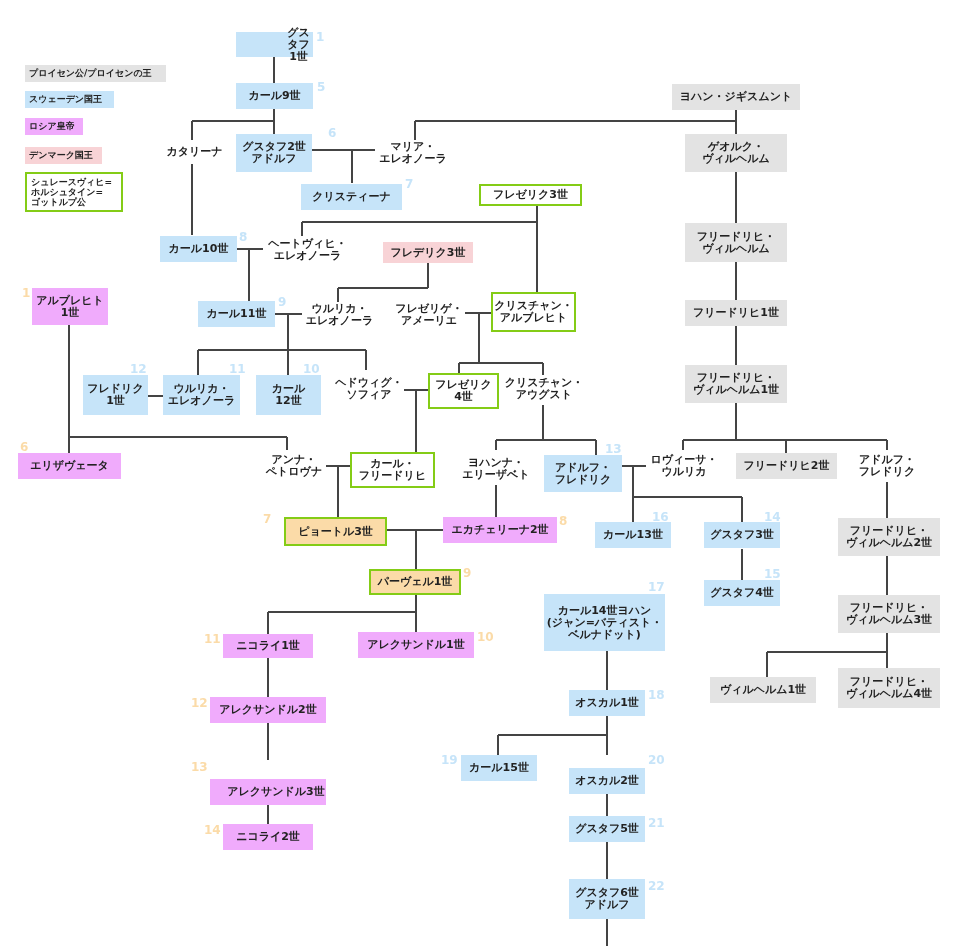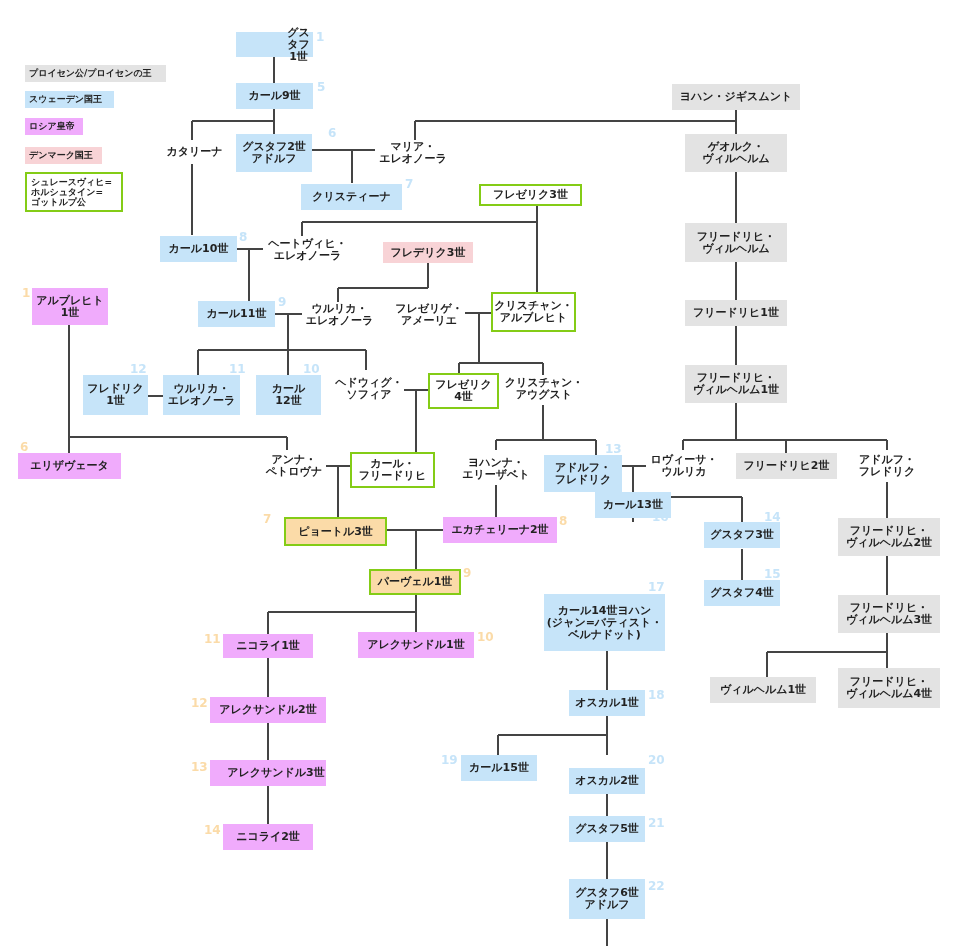--- a/index.html
+++ b/index.html
@@ -205,21 +205,21 @@
 <div class="node prussia" style="left:736px;top:453px;width:101px;height:26px;">フリードリヒ2世</div>
 <div class="node spouse" style="left:850px;top:452px;width:74px;height:28px;">アドルフ・
 フレドリク</div>
 
 <div class="node russia holstein" style="left:284px;top:517px;width:103px;height:29px;">ピョートル3世</div>
 <span class="num ru" style="left:263px;top:512px;">7</span>
 
 <div class="node russia" style="left:443px;top:517px;width:114px;height:26px;">エカチェリーナ2世</div>
 <span class="num ru" style="left:559px;top:514px;">8</span>
 
-<div class="node sweden" style="left:595px;top:492px;width:76px;height:26px;">カール13世</div>
+<div class="node sweden" style="left:595px;top:522px;width:76px;height:26px;">カール13世</div>
 <span class="num sw" style="left:652px;top:510px;">16</span>
 
 <div class="node sweden" style="left:704px;top:522px;width:76px;height:26px;">グスタフ3世</div>
 <span class="num sw" style="left:764px;top:510px;">14</span>
 
 <div class="node sweden" style="left:704px;top:580px;width:76px;height:26px;">グスタフ4世</div>
 <span class="num sw" style="left:764px;top:567px;">15</span>
 
 <div class="node prussia" style="left:838px;top:518px;width:102px;height:38px;">フリードリヒ・
 ヴィルヘルム2世</div>
@@ -231,21 +231,21 @@
 
 <div class="node russia" style="left:223px;top:634px;width:90px;height:24px;">ニコライ1世</div>
 <span class="num ru" style="left:204px;top:632px;">11</span>
 
 <div class="node russia" style="left:358px;top:632px;width:116px;height:26px;">アレクサンドル1世</div>
 <span class="num ru" style="left:477px;top:630px;">10</span>
 
 <div class="node russia" style="left:210px;top:697px;width:116px;height:26px;">アレクサンドル2世</div>
 <span class="num ru" style="left:191px;top:696px;">12</span>
 
-<div class="node russia" style="left:210px;top:760px;width:116px;height:26px;padding-left:16px;">アレクサンドル3世</div>
+<div class="node russia" style="left:210px;top:779px;width:116px;height:26px;padding-left:16px;">アレクサンドル3世</div>
 <span class="num ru" style="left:191px;top:760px;">13</span>
 
 <div class="node russia" style="left:223px;top:824px;width:90px;height:26px;">ニコライ2世</div>
 <span class="num ru" style="left:204px;top:823px;">14</span>
 
 <div class="node sweden" style="left:544px;top:594px;width:121px;height:57px;">カール14世ヨハン
 (ジャン=バティスト・
 ベルナドット)</div>
 <span class="num sw" style="left:648px;top:580px;">17</span>
 

